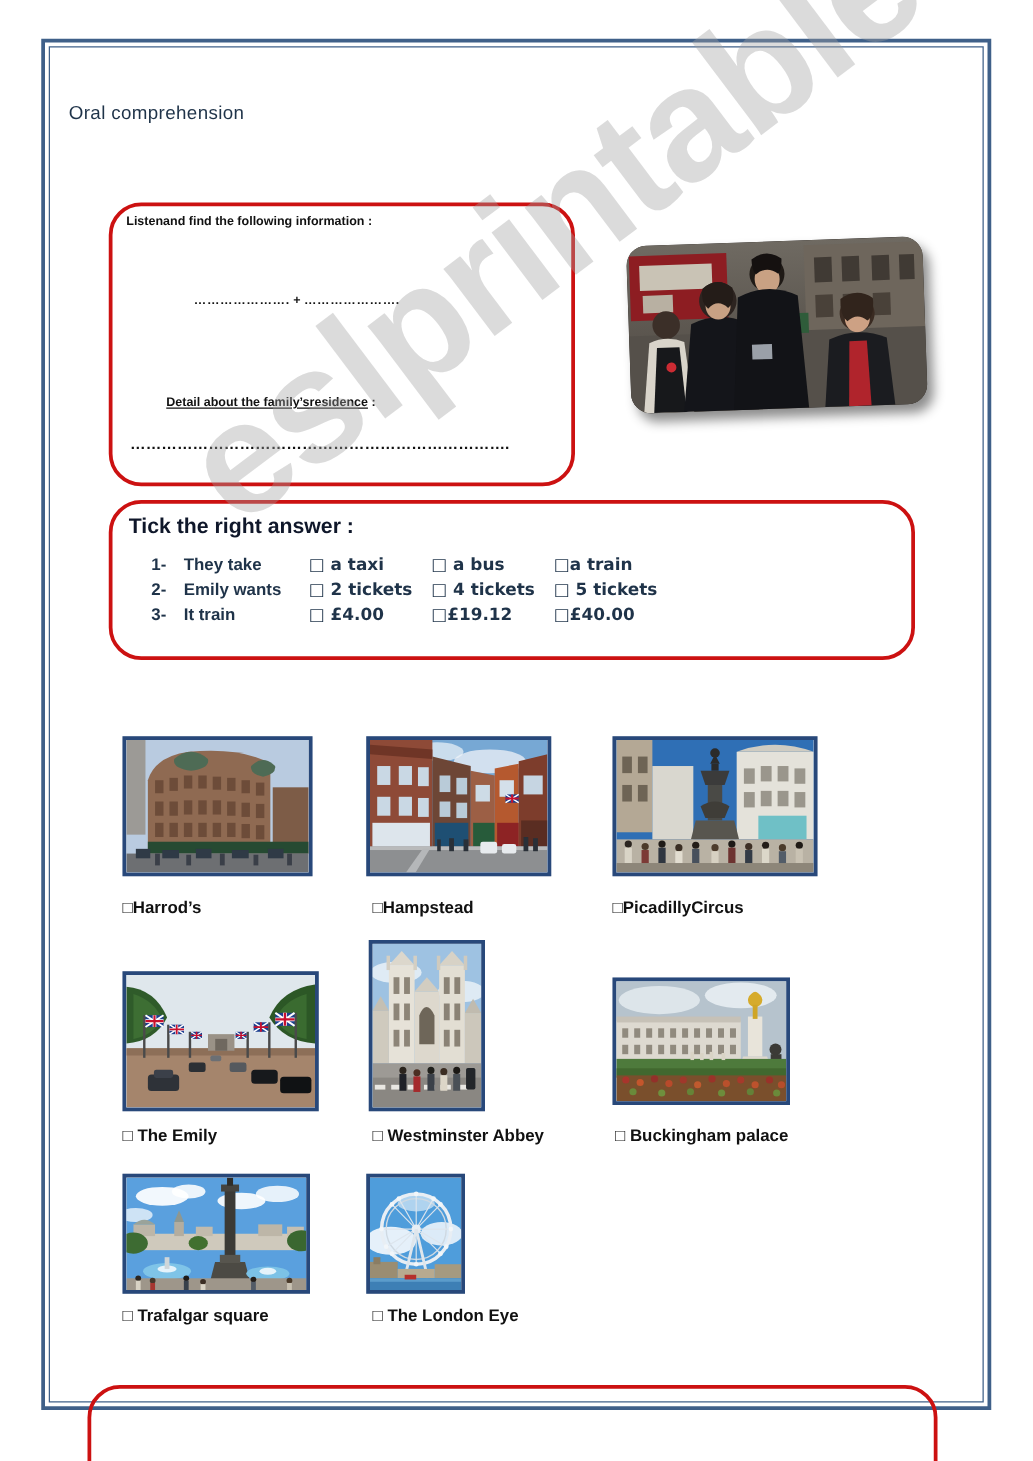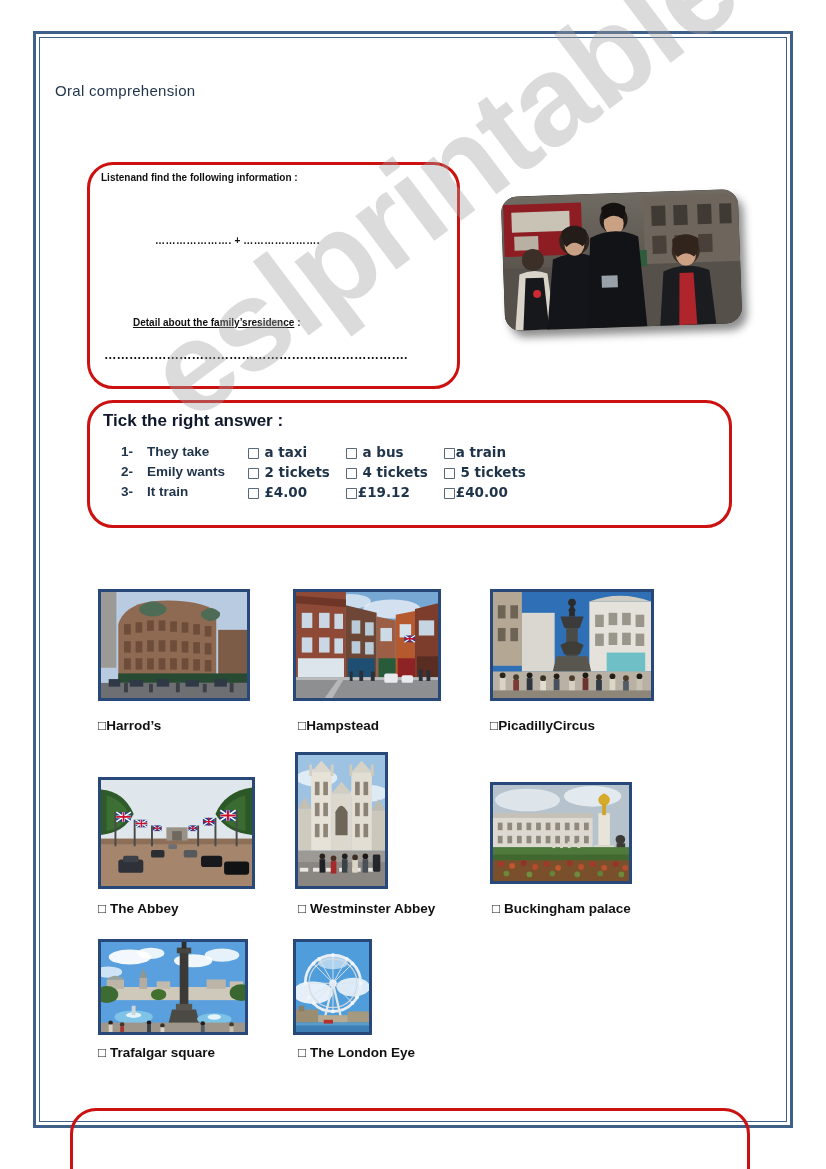--- a/index.html
+++ b/index.html
@@ -700,21 +700,21 @@
 
       <g fill="#d9d4c6">
         <rect x="62" y="60" width="3" height="7"></rect>
           <rect x="70" y="61" width="3" height="6"></rect>
         <rect x="78" y="60" width="3" height="7"></rect>
           <rect x="88" y="61" width="3" height="6"></rect>
       </g>
     </svg>
   </div>
 
-  <div class="pic-label" id="lbl-mall">□ The Abbey</div>
+  <div class="pic-label" id="lbl-mall">□ The Emily</div>
   <div class="pic-label" id="lbl-westminster">□ Westminster Abbey</div>
   <div class="pic-label" id="lbl-buckingham">□ Buckingham palace</div>
 
   <div class="pic" id="pic-trafalgar">
     <svg viewBox="0 0 150 96" preserveAspectRatio="none" aria-hidden="true">
       <rect width="150" height="96" fill="#5aa0de"></rect>
       <ellipse cx="30" cy="16" rx="22" ry="8" fill="#ffffff" opacity="0.92"></ellipse>
       <ellipse cx="52" cy="12" rx="14" ry="6" fill="#ffffff" opacity="0.88"></ellipse>
       <ellipse cx="96" cy="20" rx="20" ry="7" fill="#ffffff" opacity="0.9"></ellipse>
       <ellipse cx="126" cy="14" rx="18" ry="7" fill="#ffffff" opacity="0.85"></ellipse>

